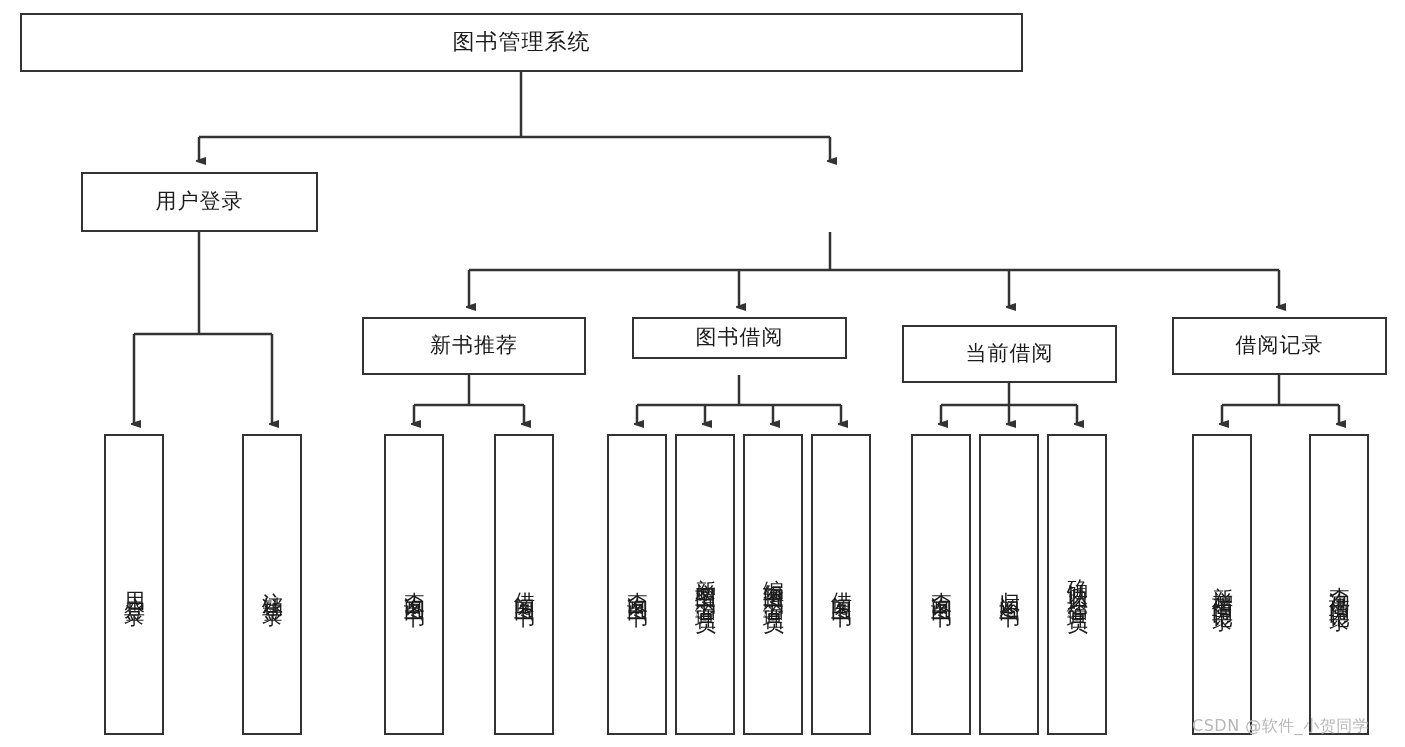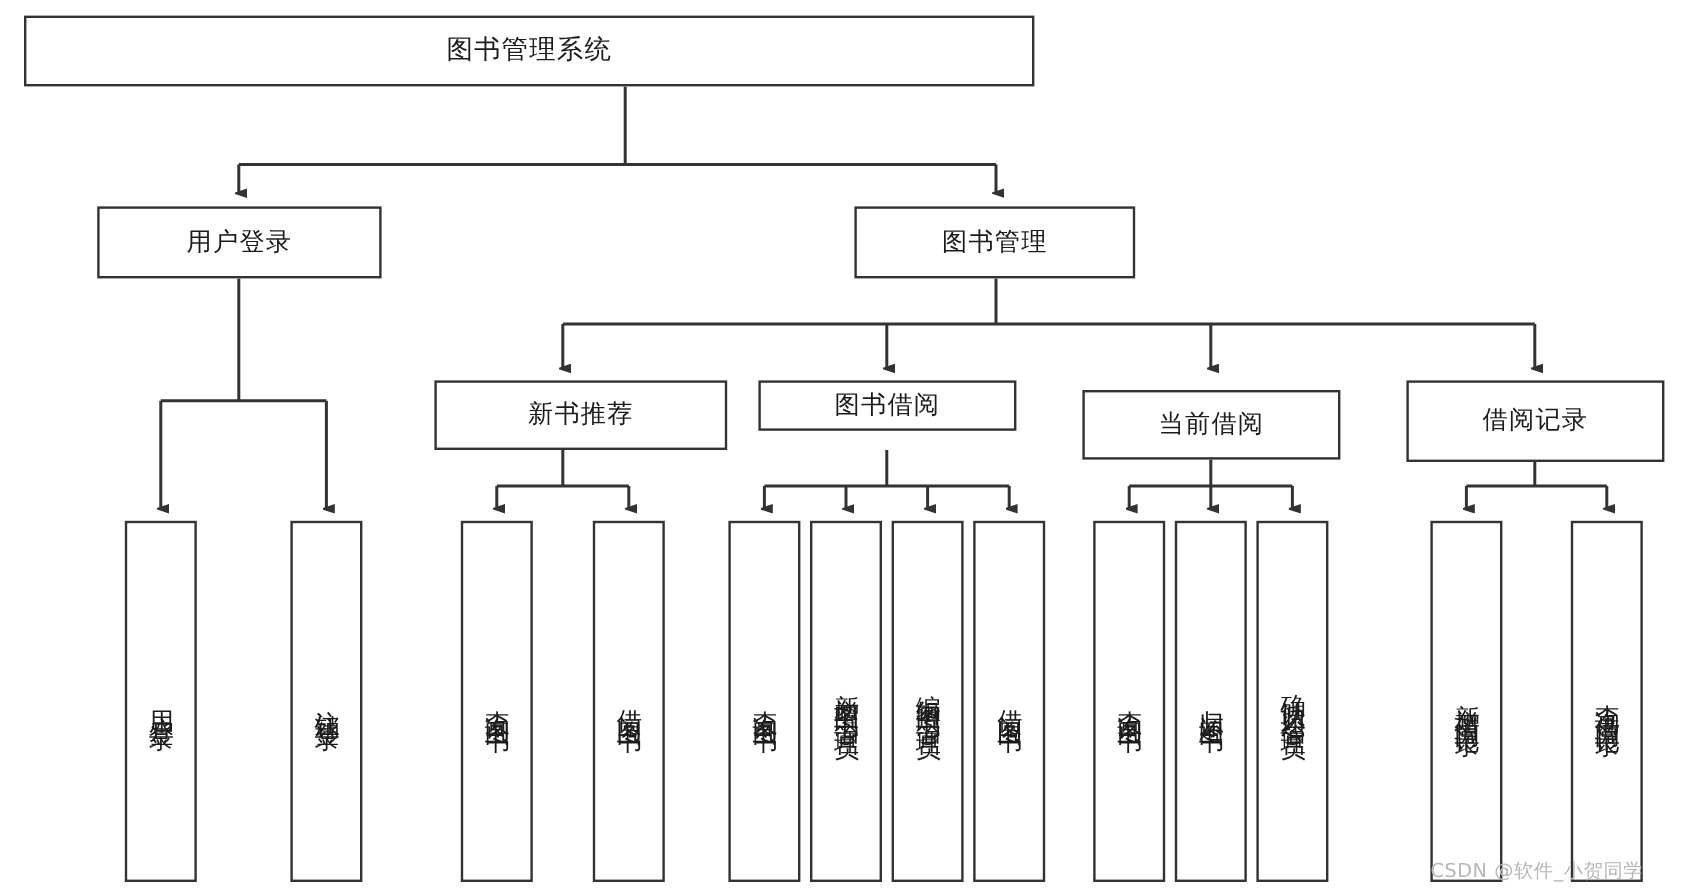--- a/index.html
+++ b/index.html
@@ -114,29 +114,28 @@
       <path d="M1009,405 L1009,424" marker-end="url(#arrowhead)"></path>
       <path d="M1077,405 L1077,424" marker-end="url(#arrowhead)"></path>
 
       <path d="M1279,375 L1279,405"></path>
       <path d="M1222,405 L1339,405"></path>
       <path d="M1222,405 L1222,424" marker-end="url(#arrowhead)"></path>
       <path d="M1339,405 L1339,424" marker-end="url(#arrowhead)"></path>
     </g>
   </svg>
 
-  <div class="node node-h node-root" style="left:20px; top:13px; width:842px; height:59px;">图书管理系统</div>
+  <div class="node node-h node-root" style="left:20px; top:13px; width:1003px; height:59px;">图书管理系统</div>
 
   <div class="node node-h" style="left:81px; top:172px; width:237px; height:60px;">用户登录</div>
-  <div class="node node-h" style="left:712px; top:172px; width:234px; height:60px;">图书管理</div>
 
-  <div class="node node-h" style="left:362px; top:317px; width:244px; height:58px;">新书推荐</div>
+  <div class="node node-h" style="left:362px; top:317px; width:224px; height:58px;">新书推荐</div>
   <div class="node node-h" style="left:632px; top:317px; width:215px; height:42px;">图书借阅</div>
   <div class="node node-h" style="left:902px; top:325px; width:215px; height:58px;">当前借阅</div>
-  <div class="node node-h" style="left:1172px; top:317px; width:215px; height:68px;">借阅记录</div>
+  <div class="node node-h" style="left:1172px; top:317px; width:215px; height:58px;">借阅记录</div>
 
   <div class="node node-v" style="left:104px; top:434px; width:60px; height:301px;">用户登录</div>
   <div class="node node-v" style="left:242px; top:434px; width:60px; height:301px;">注销登录</div>
 
   <div class="node node-v" style="left:384px; top:434px; width:60px; height:301px;">查询图书</div>
   <div class="node node-v" style="left:494px; top:434px; width:60px; height:301px;">借阅图书</div>
 
   <div class="node node-v" style="left:607px; top:434px; width:60px; height:301px;">查询图书</div>
   <div class="node node-v" style="left:675px; top:434px; width:60px; height:301px;">新增图书（管理员）</div>
   <div class="node node-v" style="left:743px; top:434px; width:60px; height:301px;">编辑图书（管理员）</div>

